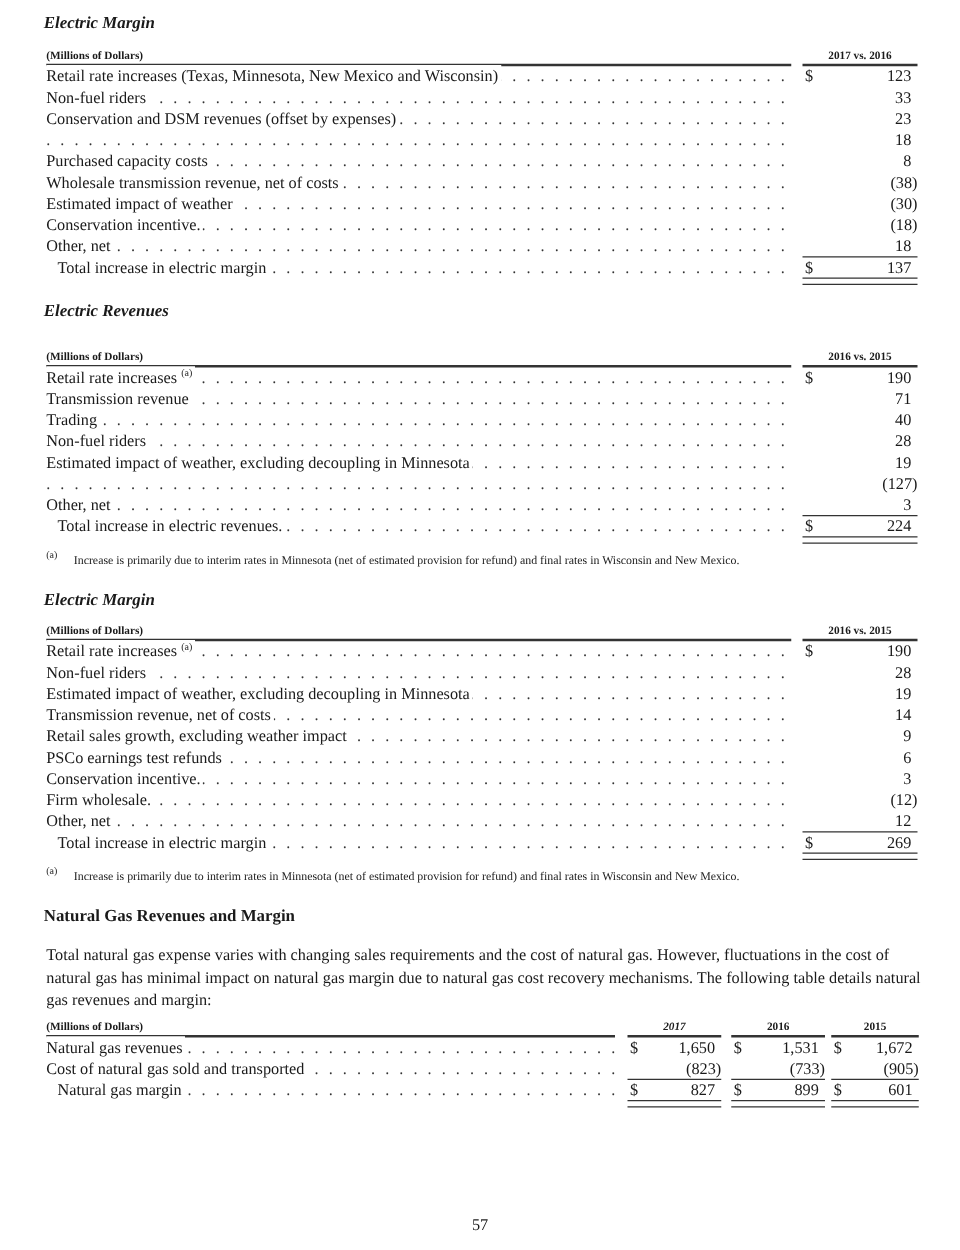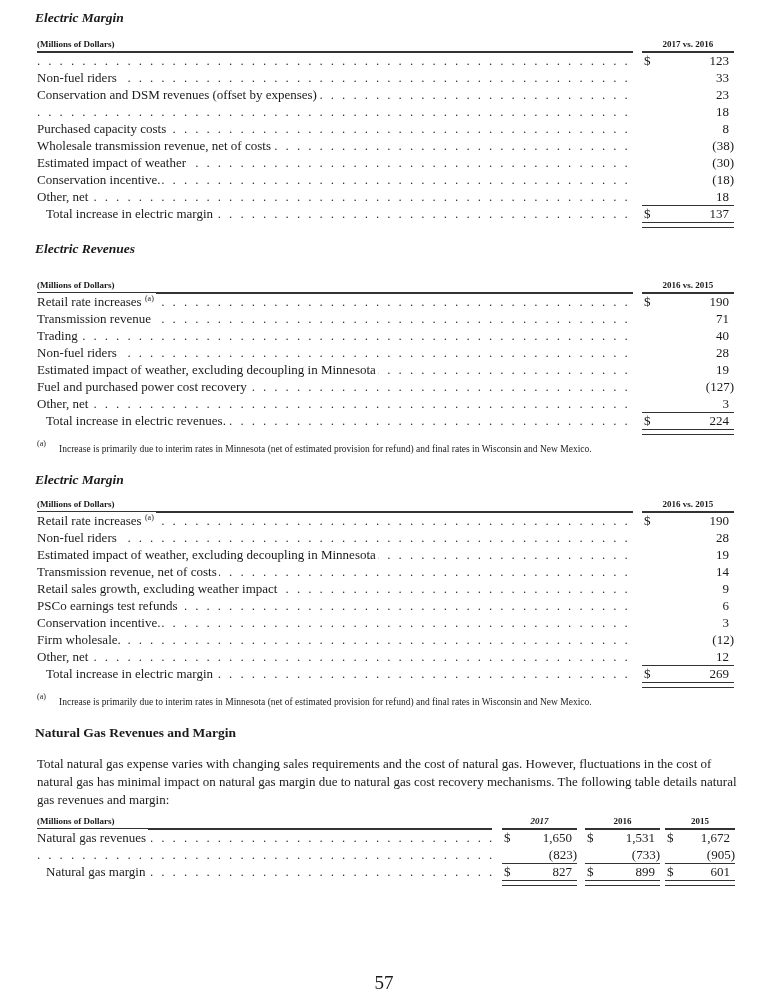--- a/index.html
+++ b/index.html
@@ -26,35 +26,36 @@
   .row .cur { position: absolute; top: 0; }
   .row .val { position: absolute; top: 0; text-align: right; }
   .row.total .label { padding-left: 9px; }
   .rule-single { position: absolute; height: 1px; background: #333; }
   .rule-double { position: absolute; height: 4px; border-top: 1px solid #333; border-bottom: 1px solid #333; }
   sup { font-size: 8px; vertical-align: super; line-height: 0; }
   .footnote { position: absolute; left: 37px; font-size: 9.5px; }
   .footnote .mark { position: absolute; left: 0; top: -5px; font-size: 8px; }
   .footnote .txt { position: absolute; left: 22px; top: 0; white-space: nowrap; }
   .para { position: absolute; left: 37px; width: 700px; font-size: 13px; line-height: 18px; }
-  .page-num { position: absolute; left: 0; width: 768px; text-align: center; font-size: 19px; }
+  .page-num { position: absolute; left: 0; width: 768px; text-align: center; font-size: 13px; }
 </style>
 </head>
 <body>
 
 <div class="section-title" style="top:10px">Electric Margin</div>
 <div class="tbl" style="top:38px" id="t1">
     <div class="hdr">
       <div class="lbl">(Millions of Dollars)</div>
       <div class="col" style="left: 605px; width: 92px;">2017 vs. 2016</div>
       <div class="hdr-line-l" style="width: 596px;"></div>
       <div class="hdr-line-r" style="left: 605px; width: 92px;"></div>
     </div>
     <div class="row">
       <div class="dots" style="width: 596px;"> . . . . . . . . . . . . . . . . . . . . . . . . . . . . . . . . . . . . . . . . . . . . . . . . . . . . . . . . . . . . . . . . . . . . . . . . . . . . . . . . . . . . . . . . . . . . . . . . . . . . . . . . . . . . . . . . . . . . . . . . . . . .</div>
+      <div class="label"><span class="lbltext">Retail rate increases (Texas, Minnesota, New Mexico and Wisconsin) </span></div>
       <div class="cur" style="left: 607px;">$</div>
       <div class="val" style="left: 605px; width: 87px;">123</div>
     </div>
     <div class="row">
       <div class="dots" style="width: 596px;"> . . . . . . . . . . . . . . . . . . . . . . . . . . . . . . . . . . . . . . . . . . . . . . . . . . . . . . . . . . . . . . . . . . . . . . . . . . . . . . . . . . . . . . . . . . . . . . . . . . . . . . . . . . . . . . . . . . . . . . . . . . . .</div>
       <div class="label"><span class="lbltext">Non-fuel riders </span></div>
       <div class="cur" style="left: 607px;"></div>
       <div class="val" style="left: 605px; width: 87px;">33</div>
     </div>
     <div class="row">
@@ -141,21 +142,20 @@
       <div class="val" style="left: 605px; width: 87px;">28</div>
     </div>
     <div class="row">
       <div class="dots" style="width: 596px;"> . . . . . . . . . . . . . . . . . . . . . . . . . . . . . . . . . . . . . . . . . . . . . . . . . . . . . . . . . . . . . . . . . . . . . . . . . . . . . . . . . . . . . . . . . . . . . . . . . . . . . . . . . . . . . . . . . . . . . . . . . . . .</div>
       <div class="label"><span class="lbltext">Estimated impact of weather, excluding decoupling in Minnesota </span></div>
       <div class="cur" style="left: 607px;"></div>
       <div class="val" style="left: 605px; width: 87px;">19</div>
     </div>
     <div class="row">
       <div class="dots" style="width: 596px;"> . . . . . . . . . . . . . . . . . . . . . . . . . . . . . . . . . . . . . . . . . . . . . . . . . . . . . . . . . . . . . . . . . . . . . . . . . . . . . . . . . . . . . . . . . . . . . . . . . . . . . . . . . . . . . . . . . . . . . . . . . . . .</div>
-      <div class="label"><span class="lbltext">Fuel and purchased power cost recovery </span></div>
       <div class="cur" style="left: 607px;"></div>
       <div class="val" style="left: 605px; width: 92px;">(127)</div>
     </div>
     <div class="row">
       <div class="dots" style="width: 596px;"> . . . . . . . . . . . . . . . . . . . . . . . . . . . . . . . . . . . . . . . . . . . . . . . . . . . . . . . . . . . . . . . . . . . . . . . . . . . . . . . . . . . . . . . . . . . . . . . . . . . . . . . . . . . . . . . . . . . . . . . . . . . .</div>
       <div class="label"><span class="lbltext">Other, net </span></div>
       <div class="cur" style="left: 607px;"></div>
       <div class="val" style="left: 605px; width: 87px;">3</div>
     </div>
     <div class="row total" style="border-top: 0px;">
@@ -266,20 +266,21 @@
       <div class="label"><span class="lbltext">Natural gas revenues </span></div>
       <div class="cur" style="left: 467px;">$</div>
       <div class="val" style="left: 465px; width: 70px;">1,650</div>
       <div class="cur" style="left: 550px;">$</div>
       <div class="val" style="left: 548px; width: 70px;">1,531</div>
       <div class="cur" style="left: 630px;">$</div>
       <div class="val" style="left: 628px; width: 65px;">1,672</div>
     </div>
     <div class="row">
       <div class="dots" style="width: 455px;"> . . . . . . . . . . . . . . . . . . . . . . . . . . . . . . . . . . . . . . . . . . . . . . . . . . . . . . . . . . . . . . . . . . . . . . . . . . . . . . . . . . . . . . . . . . . . . . . . . . . . . . . . . . . . . . . . . . . . . . . . . . . .</div>
+      <div class="label"><span class="lbltext">Cost of natural gas sold and transported </span></div>
       <div class="cur" style="left: 467px;"></div>
       <div class="val" style="left: 465px; width: 75px;">(823)</div>
       <div class="cur" style="left: 550px;"></div>
       <div class="val" style="left: 548px; width: 75px;">(733)</div>
       <div class="cur" style="left: 630px;"></div>
       <div class="val" style="left: 628px; width: 70px;">(905)</div>
     </div>
     <div class="row total">
       <div class="dots" style="width: 455px;"> . . . . . . . . . . . . . . . . . . . . . . . . . . . . . . . . . . . . . . . . . . . . . . . . . . . . . . . . . . . . . . . . . . . . . . . . . . . . . . . . . . . . . . . . . . . . . . . . . . . . . . . . . . . . . . . . . . . . . . . . . . . .</div>
       <div class="label" style="padding-left: 9px;"><span class="lbltext">Natural gas margin </span></div>

